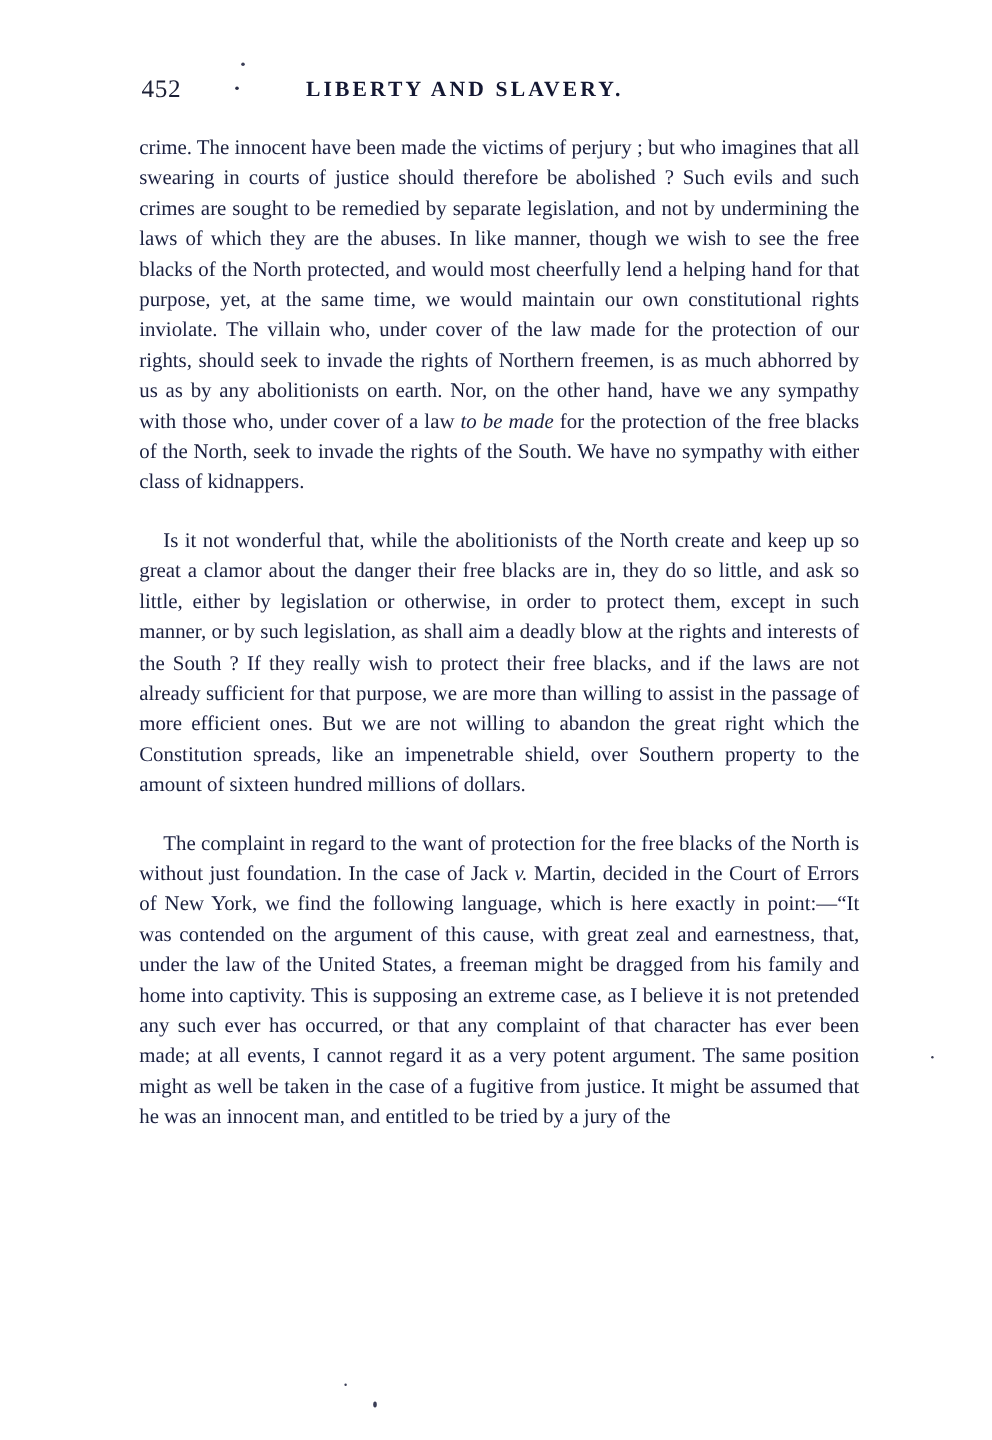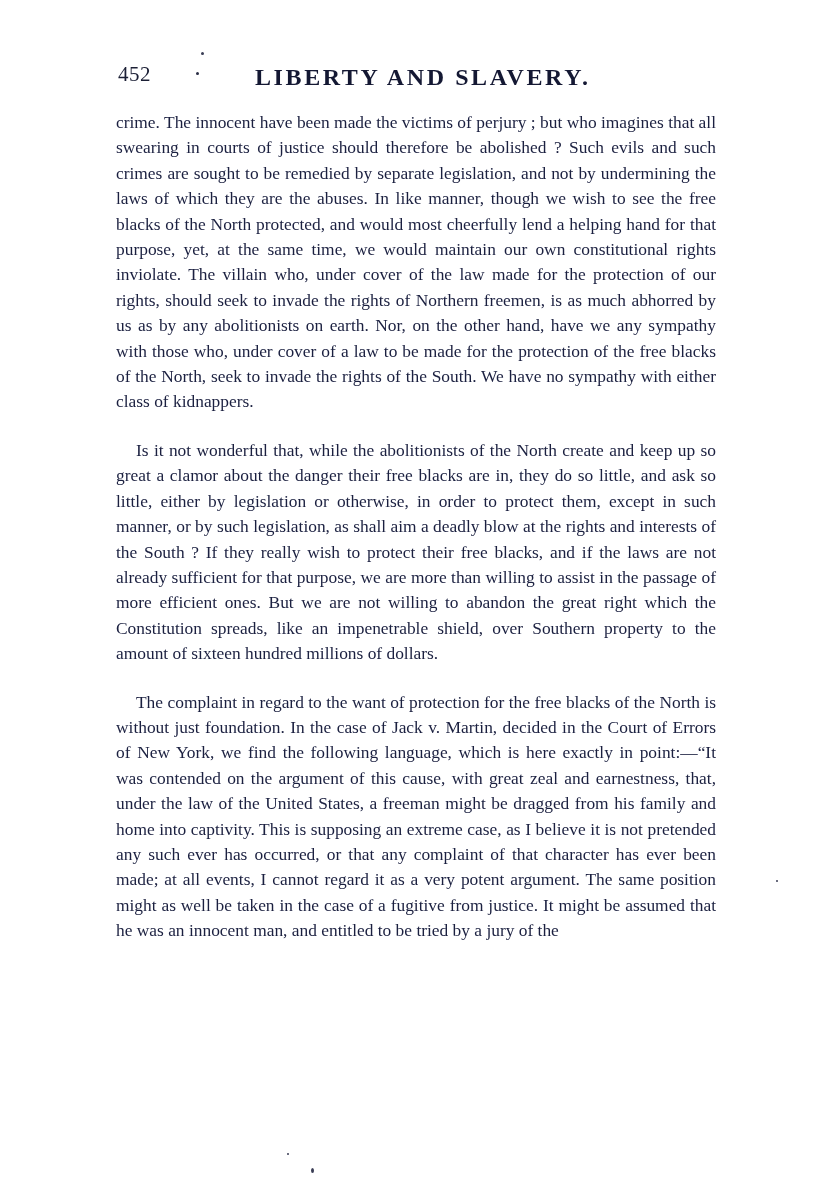--- a/index.html
+++ b/index.html
@@ -41,21 +41,21 @@
     top: 10px;
     width: 3px;
     height: 3px;
     background: #2a2d45;
     border-radius: 50%;
   }
   .running-title {
     position: absolute;
     left: 255px;
     top: 2px;
-    font-size: 24px;
+    font-size: 18px;
     letter-spacing: 2.6px;
     font-weight: 600;
     color: #141833;
   }
   .body-text {
     position: absolute;
     left: 116px;
     top: 110px;
     width: 600px;
     font-size: 17.4px;
@@ -68,20 +68,21 @@
     text-justify: inter-word;
   }
   .para + .para {
     margin-top: 0px;
   }
   .para.indent {
     text-indent: 20px;
     margin-top: 23px;
   }
   .ital {
+    font-style: italic;
   }
   .speck {
     position: absolute;
     background: #3a3d55;
     border-radius: 50%;
   }
   .speck.s1 { left: 201px; top: 52px; width: 3px; height: 3px; }
   .speck.s2 { left: 311px; top: 1168px; width: 3px; height: 5px; }
   .speck.s3 { left: 776px; top: 880px; width: 2px; height: 2px; }
   .speck.s4 { left: 287px; top: 1153px; width: 2px; height: 2px; }

